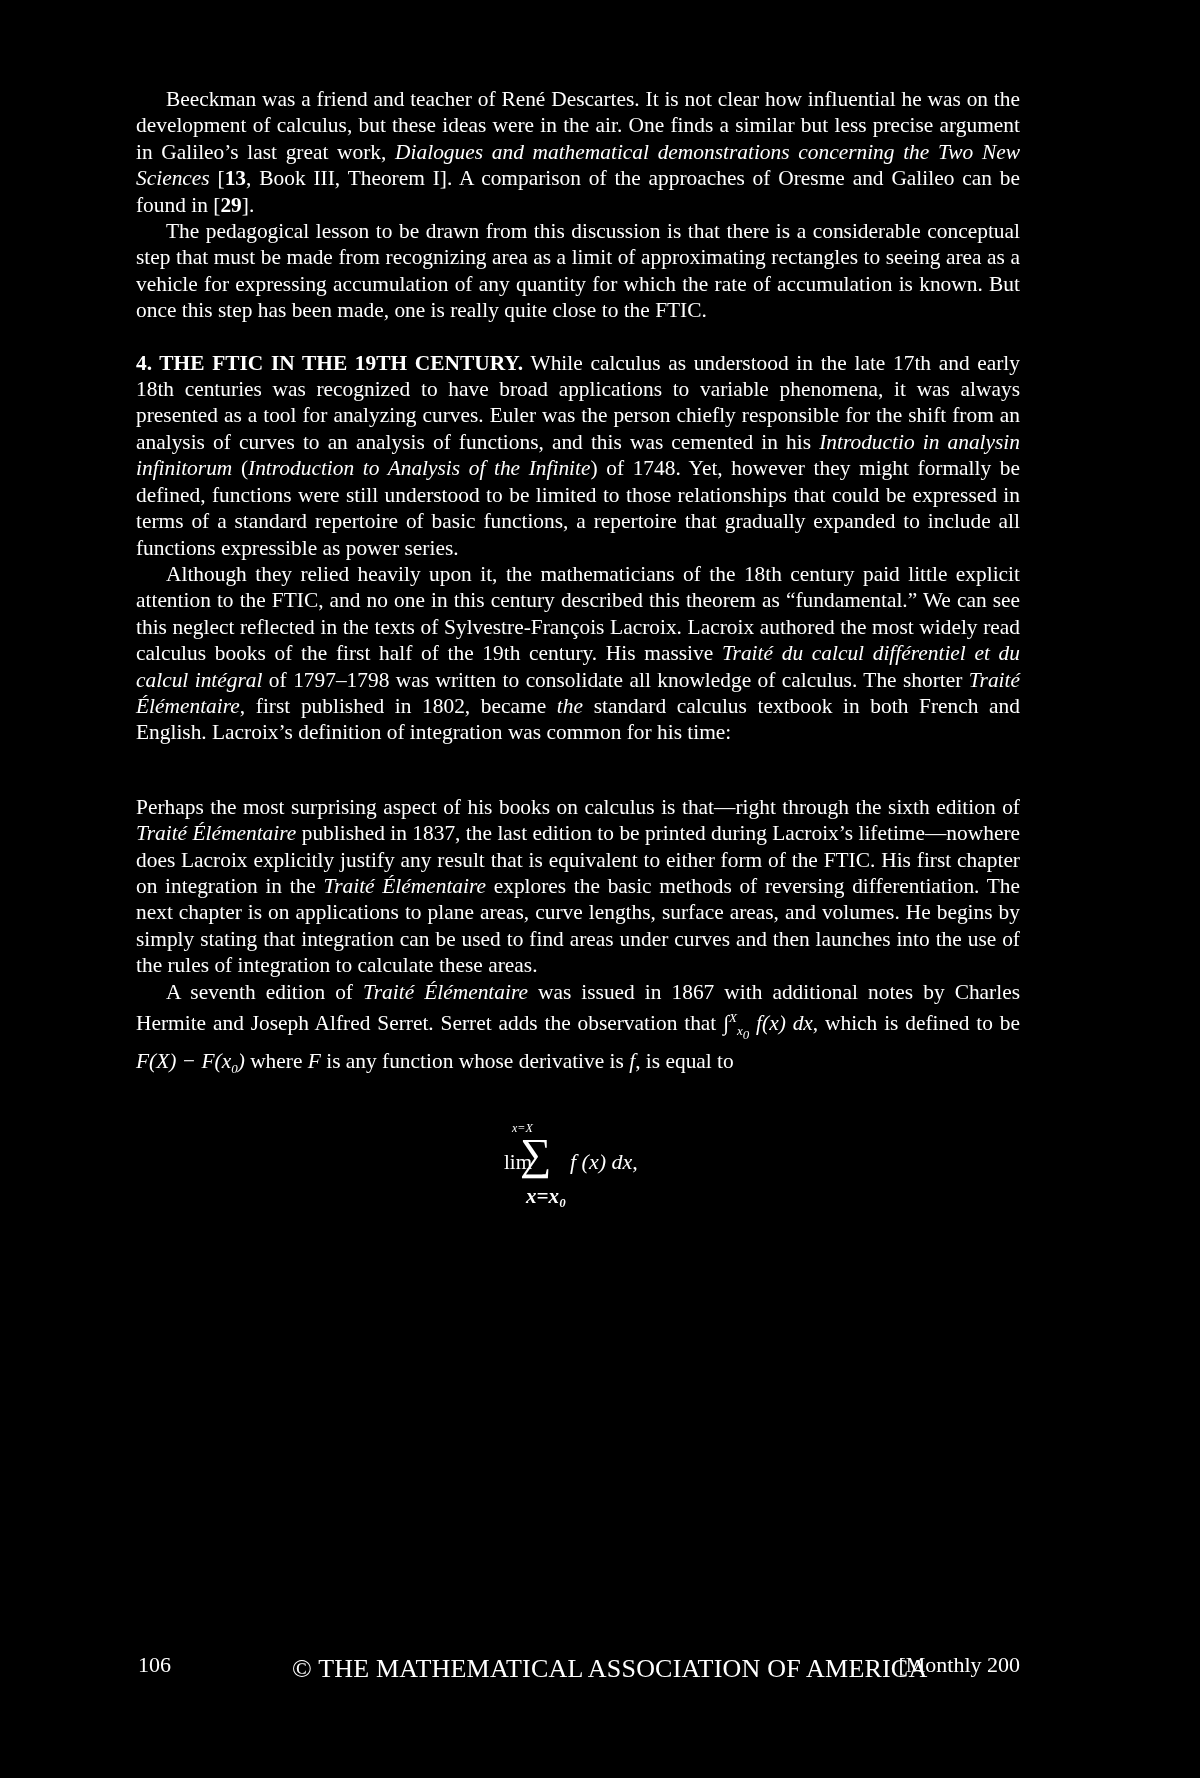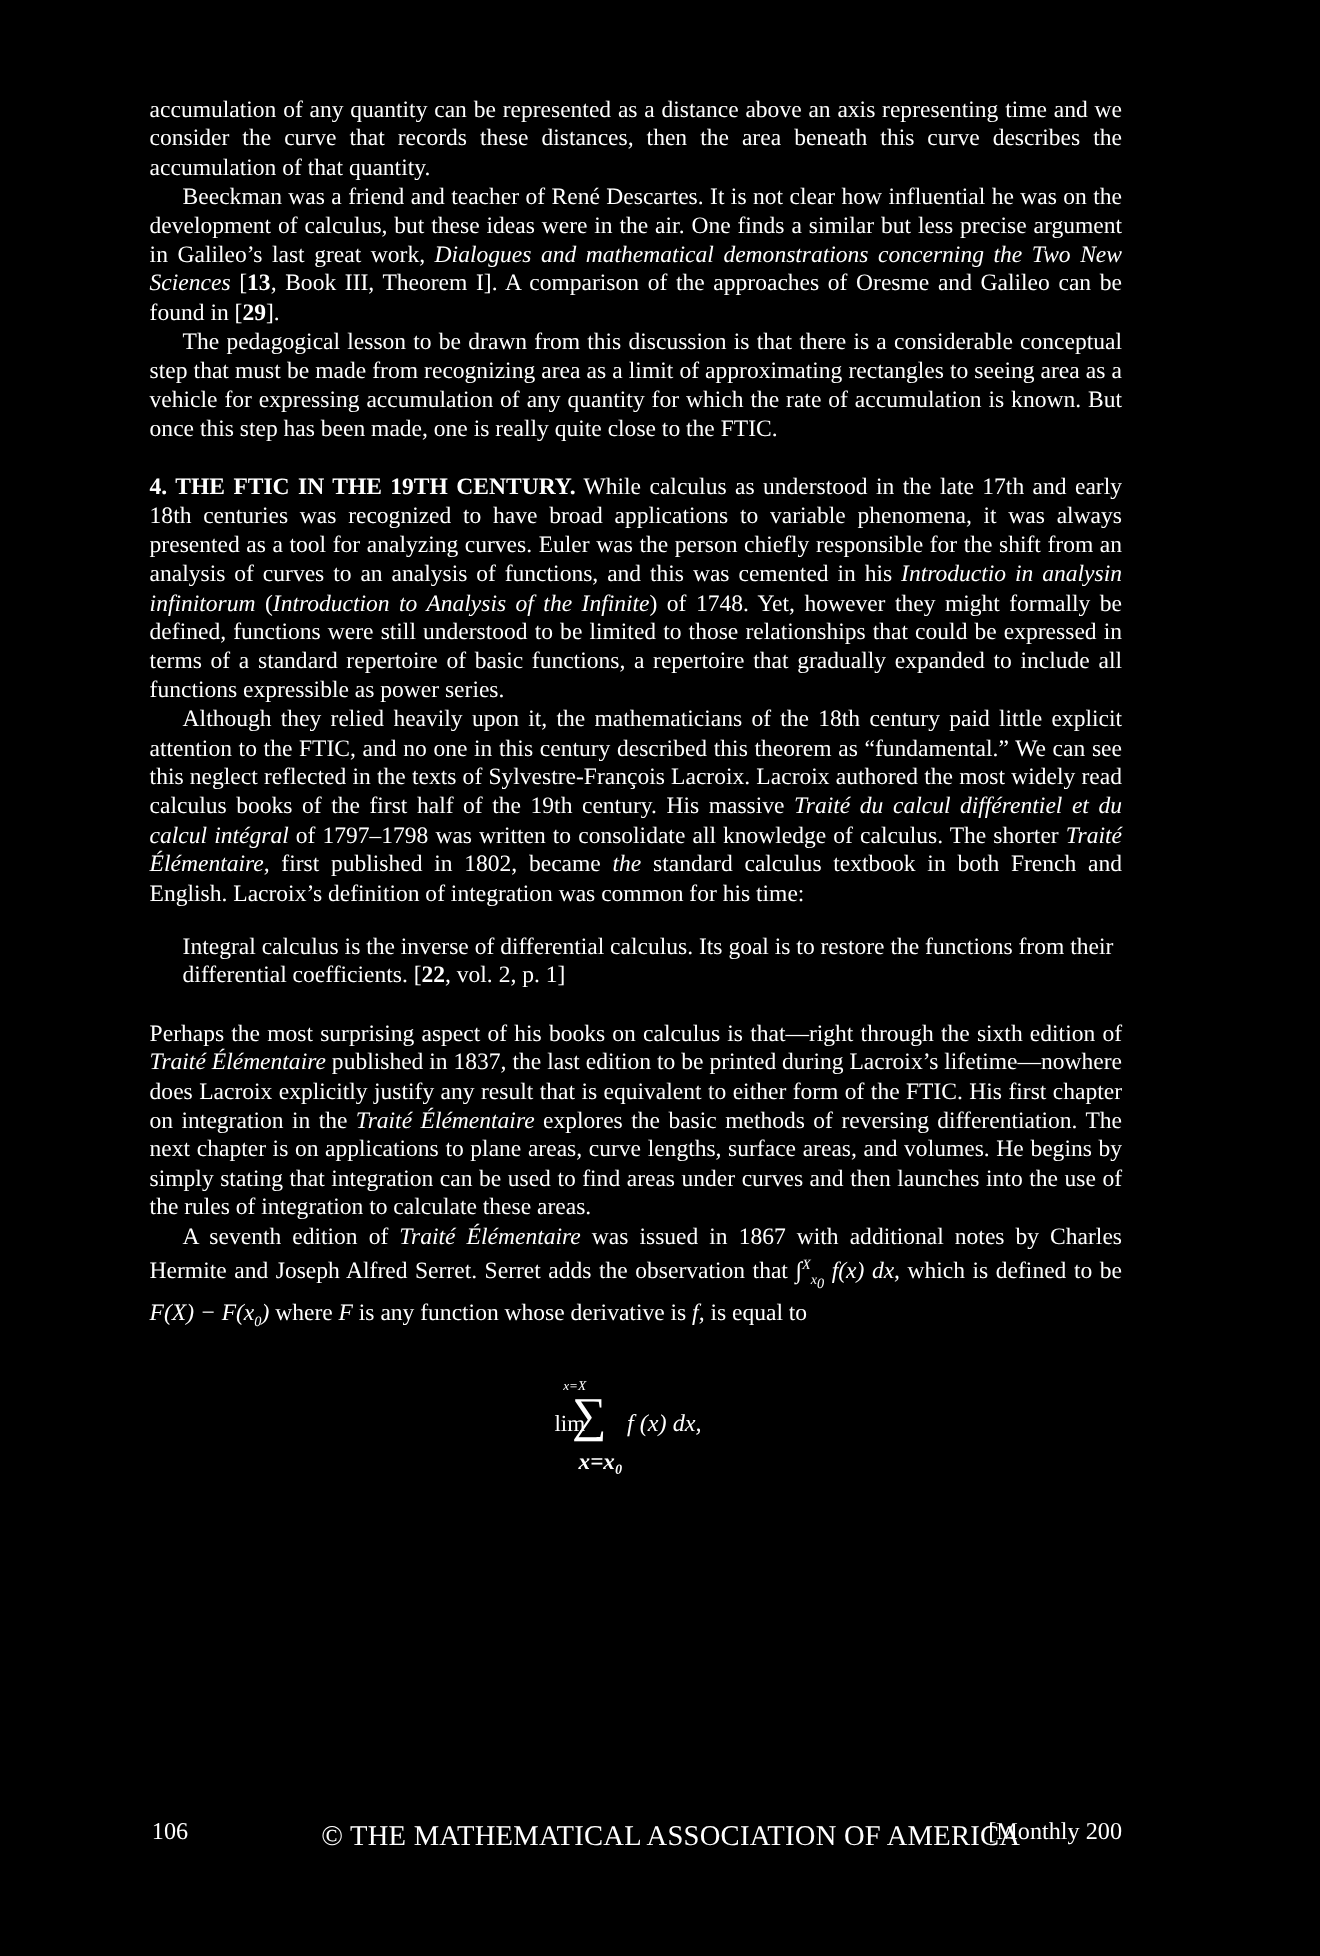--- a/index.html
+++ b/index.html
@@ -22,34 +22,32 @@
   .footer .pg { position:absolute; left:2px; }
   .footer .mid { position:absolute; left:156px; letter-spacing:0.2px; font-size:26px; top:2px; }
   .footer .right { position:absolute; right:0; }
   .intsym { font-style:italic; position:relative; }
   sub, sup { font-size:13px; }
 </style>
 </head>
 <body>
 
 <div class="page">
-  <p>accumulation of any quantity can be represented as a distance above an axis representing time and we consider the curve that records these distances, then the area beneath this curve describes the accumulation of that quantity.</p>
 
   <p class="ind"><span>Beeckman was a friend and teacher of René Descartes. It is not clear how influential he was on the development of calculus, but these ideas were in the air. One finds a similar but less precise argument in Galileo’s last great work, </span><i>Dialogues and mathematical demonstrations concerning the Two New Sciences</i><span> [</span><b>13</b><span>, Book III, Theorem I]. A comparison of the approaches of Oresme and Galileo can be found in [</span><b>29</b><span>].</span></p>
 
   <p class="ind">The pedagogical lesson to be drawn from this discussion is that there is a considerable conceptual step that must be made from recognizing area as a limit of approximating rectangles to seeing area as a vehicle for expressing accumulation of any quantity for which the rate of accumulation is known. But once this step has been made, one is really quite close to the FTIC.</p>
 
   <div class="gap"></div>
 
   <p><span class="sec">4. THE FTIC IN THE 19TH CENTURY.</span><span> While calculus as understood in the late 17th and early 18th centuries was recognized to have broad applications to variable phenomena, it was always presented as a tool for analyzing curves. Euler was the person chiefly responsible for the shift from an analysis of curves to an analysis of functions, and this was cemented in his </span><i>Introductio in analysin infinitorum</i><span> (</span><i>Introduction to Analysis of the Infinite</i><span>) of 1748. Yet, however they might formally be defined, functions were still understood to be limited to those relationships that could be expressed in terms of a standard repertoire of basic functions, a repertoire that gradually expanded to include all functions expressible as power series.</span></p>
 
   <p class="ind"><span>Although they relied heavily upon it, the mathematicians of the 18th century paid little explicit attention to the FTIC, and no one in this century described this theorem as “fundamental.” We can see this neglect reflected in the texts of Sylvestre-François Lacroix. Lacroix authored the most widely read calculus books of the first half of the 19th century. His massive </span><i>Traité du calcul différentiel et du calcul intégral</i><span> of 1797–1798 was written to consolidate all knowledge of calculus. The shorter </span><i>Traité Élémentaire</i><span>, first published in 1802, became </span><i>the</i><span> standard calculus textbook in both French and English. Lacroix’s definition of integration was common for his time:</span></p>
 
   <div style="height:22px"></div>
-  <blockquote><span>Integral calculus is the inverse of differential calculus. Its goal is to restore the functions from their differential coefficients. [</span><b>22</b><span>, vol. 2, p. 1]</span></blockquote>
   <div style="height:26px"></div>
 
   <p><span>Perhaps the most surprising aspect of his books on calculus is that—right through the sixth edition of </span><i>Traité Élémentaire</i><span> published in 1837, the last edition to be printed during Lacroix’s lifetime—nowhere does Lacroix explicitly justify any result that is equivalent to either form of the FTIC. His first chapter on integration in the </span><i>Traité Élémentaire</i><span> explores the basic methods of reversing differentiation. The next chapter is on applications to plane areas, curve lengths, surface areas, and volumes. He begins by simply stating that integration can be used to find areas under curves and then launches into the use of the rules of integration to calculate these areas.</span></p>
 
   <p class="ind"><span>A seventh edition of </span><i>Traité Élémentaire</i><span> was issued in 1867 with additional notes by Charles Hermite and Joseph Alfred Serret. Serret adds the observation that </span><span><span class="intsym">∫<sup>X</sup><sub><span>x</span><sub>0</sub></sub></span> <i>f(x) dx</i></span><span>, which is defined to be </span><i><span>F(X) − F(x</span><sub>0</sub><span>)</span></i><span> where </span><i>F</i><span> is any function whose derivative is </span><i>f</i><span>, is equal to</span></p>
 
   <div style="height:28px"></div>
   <div class="display">
     <div class="disp-inner">
       <span class="lim">lim</span>

